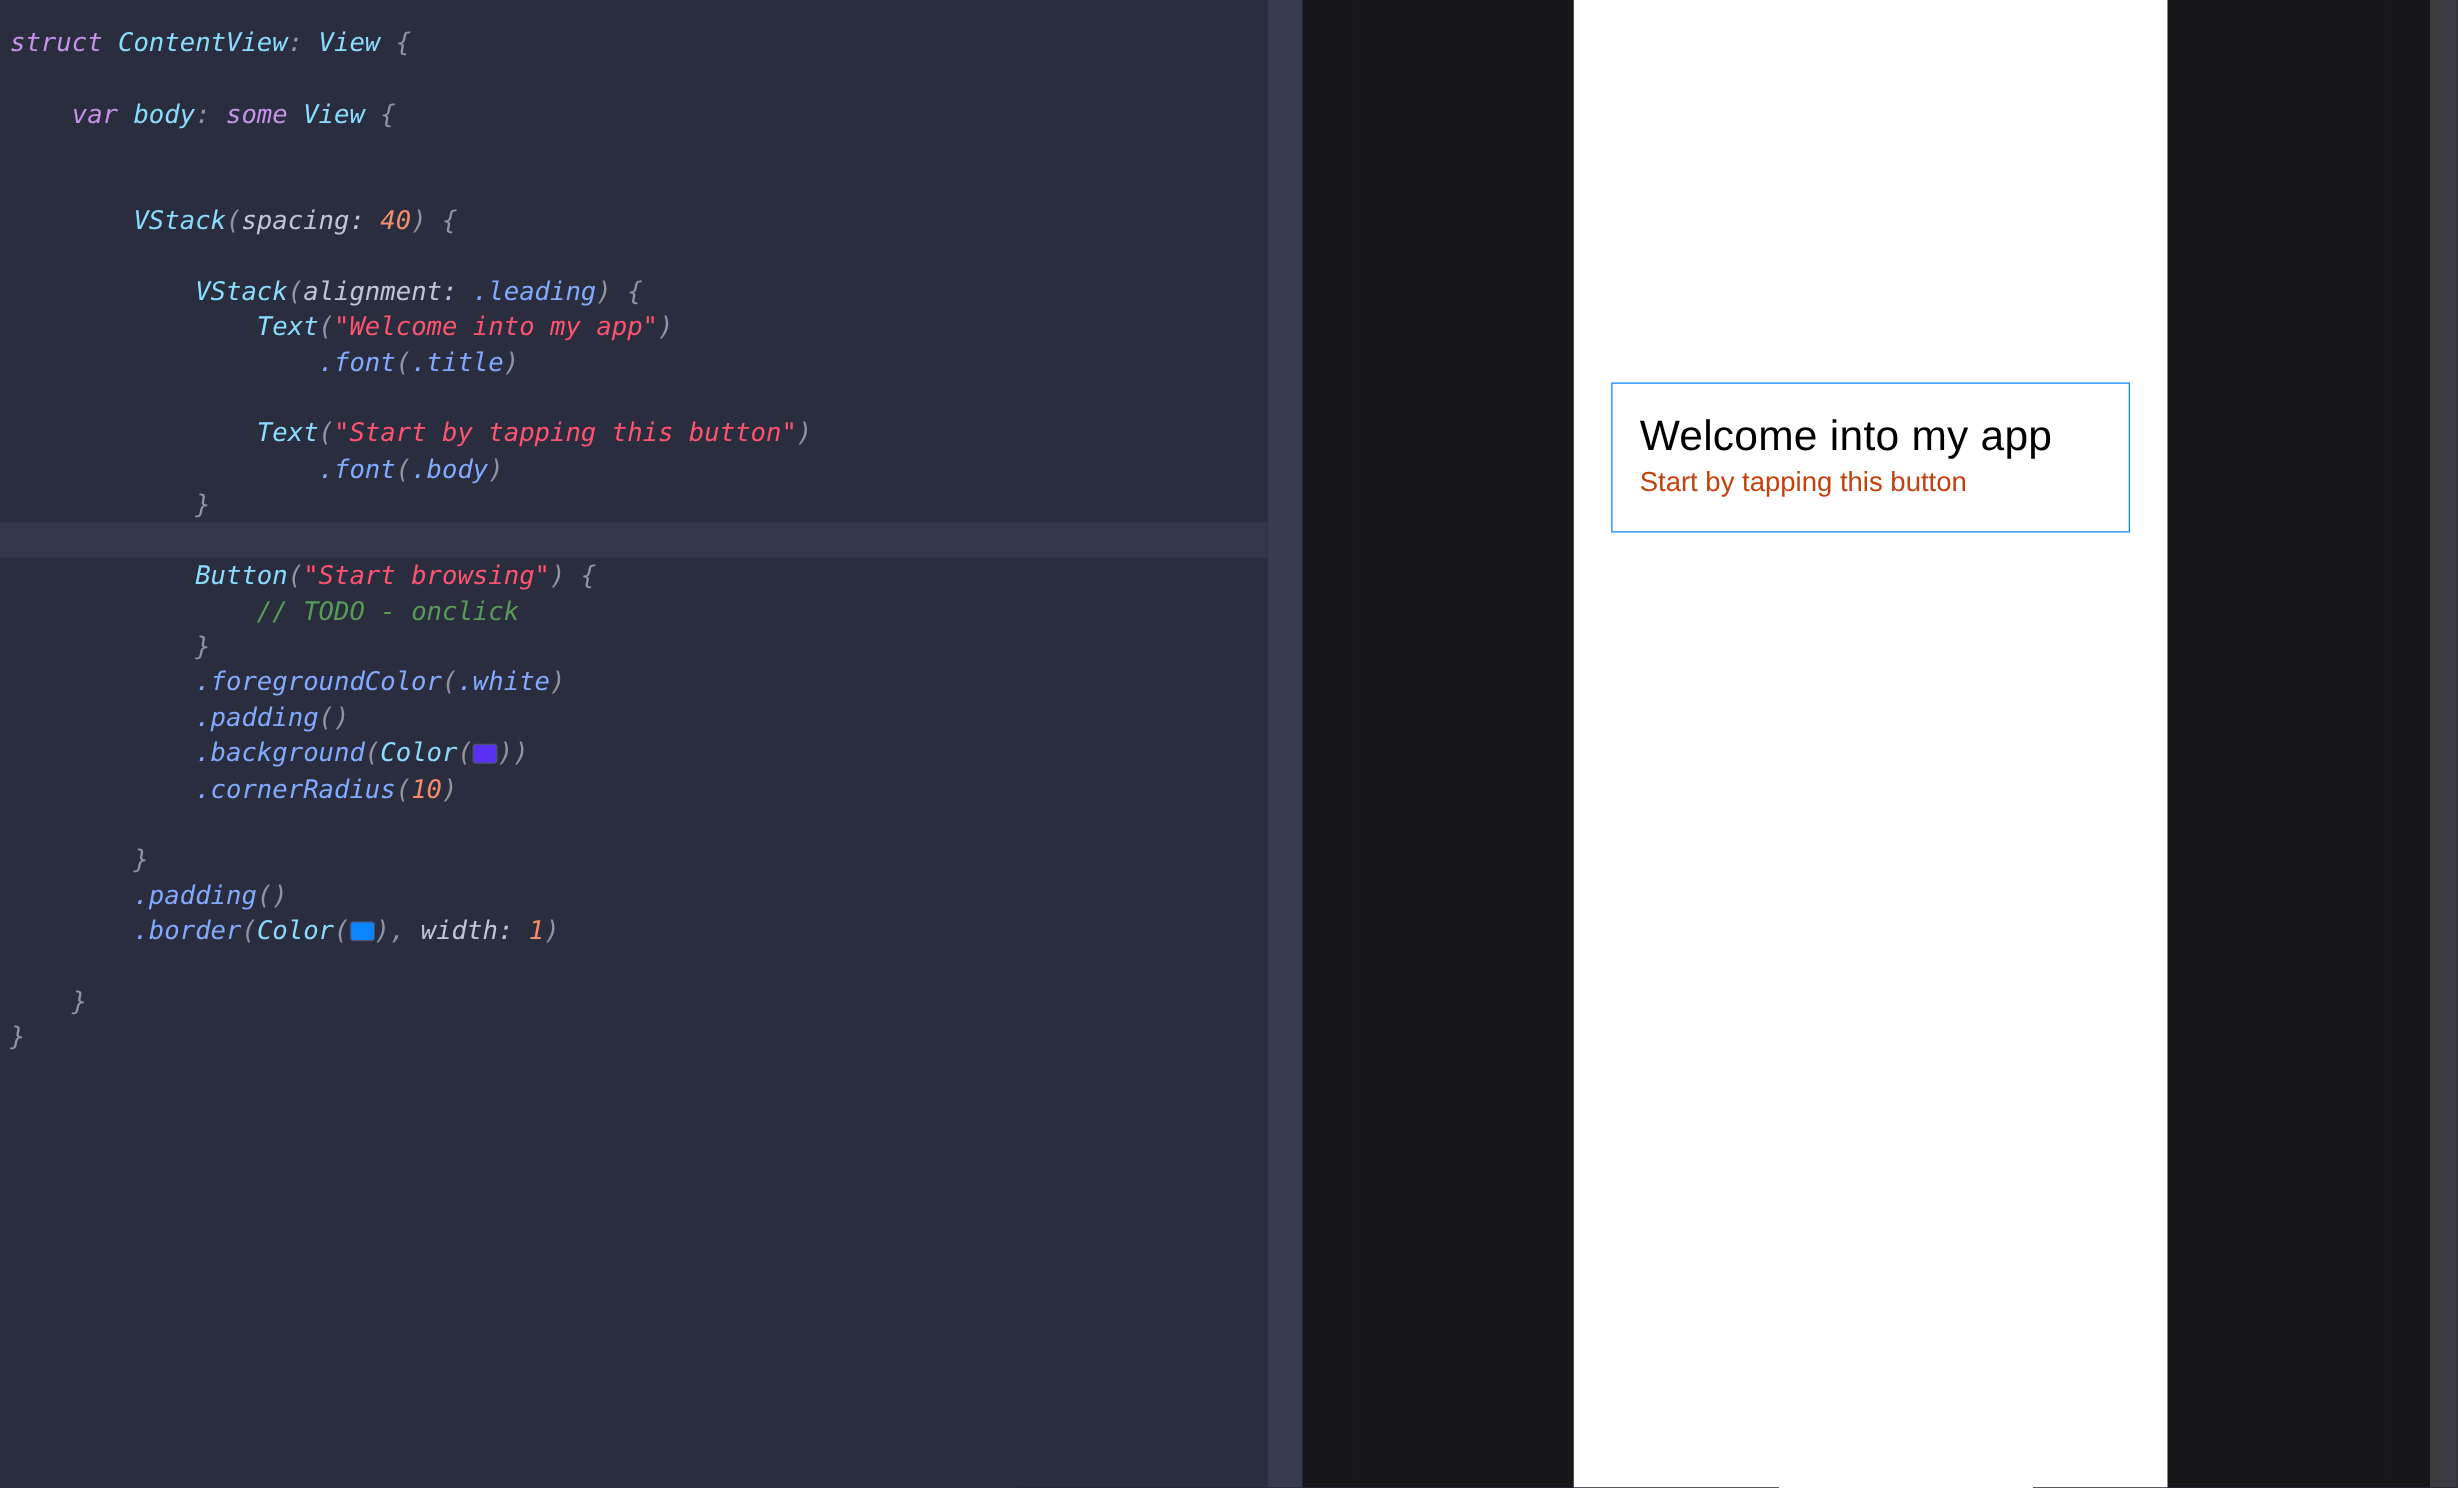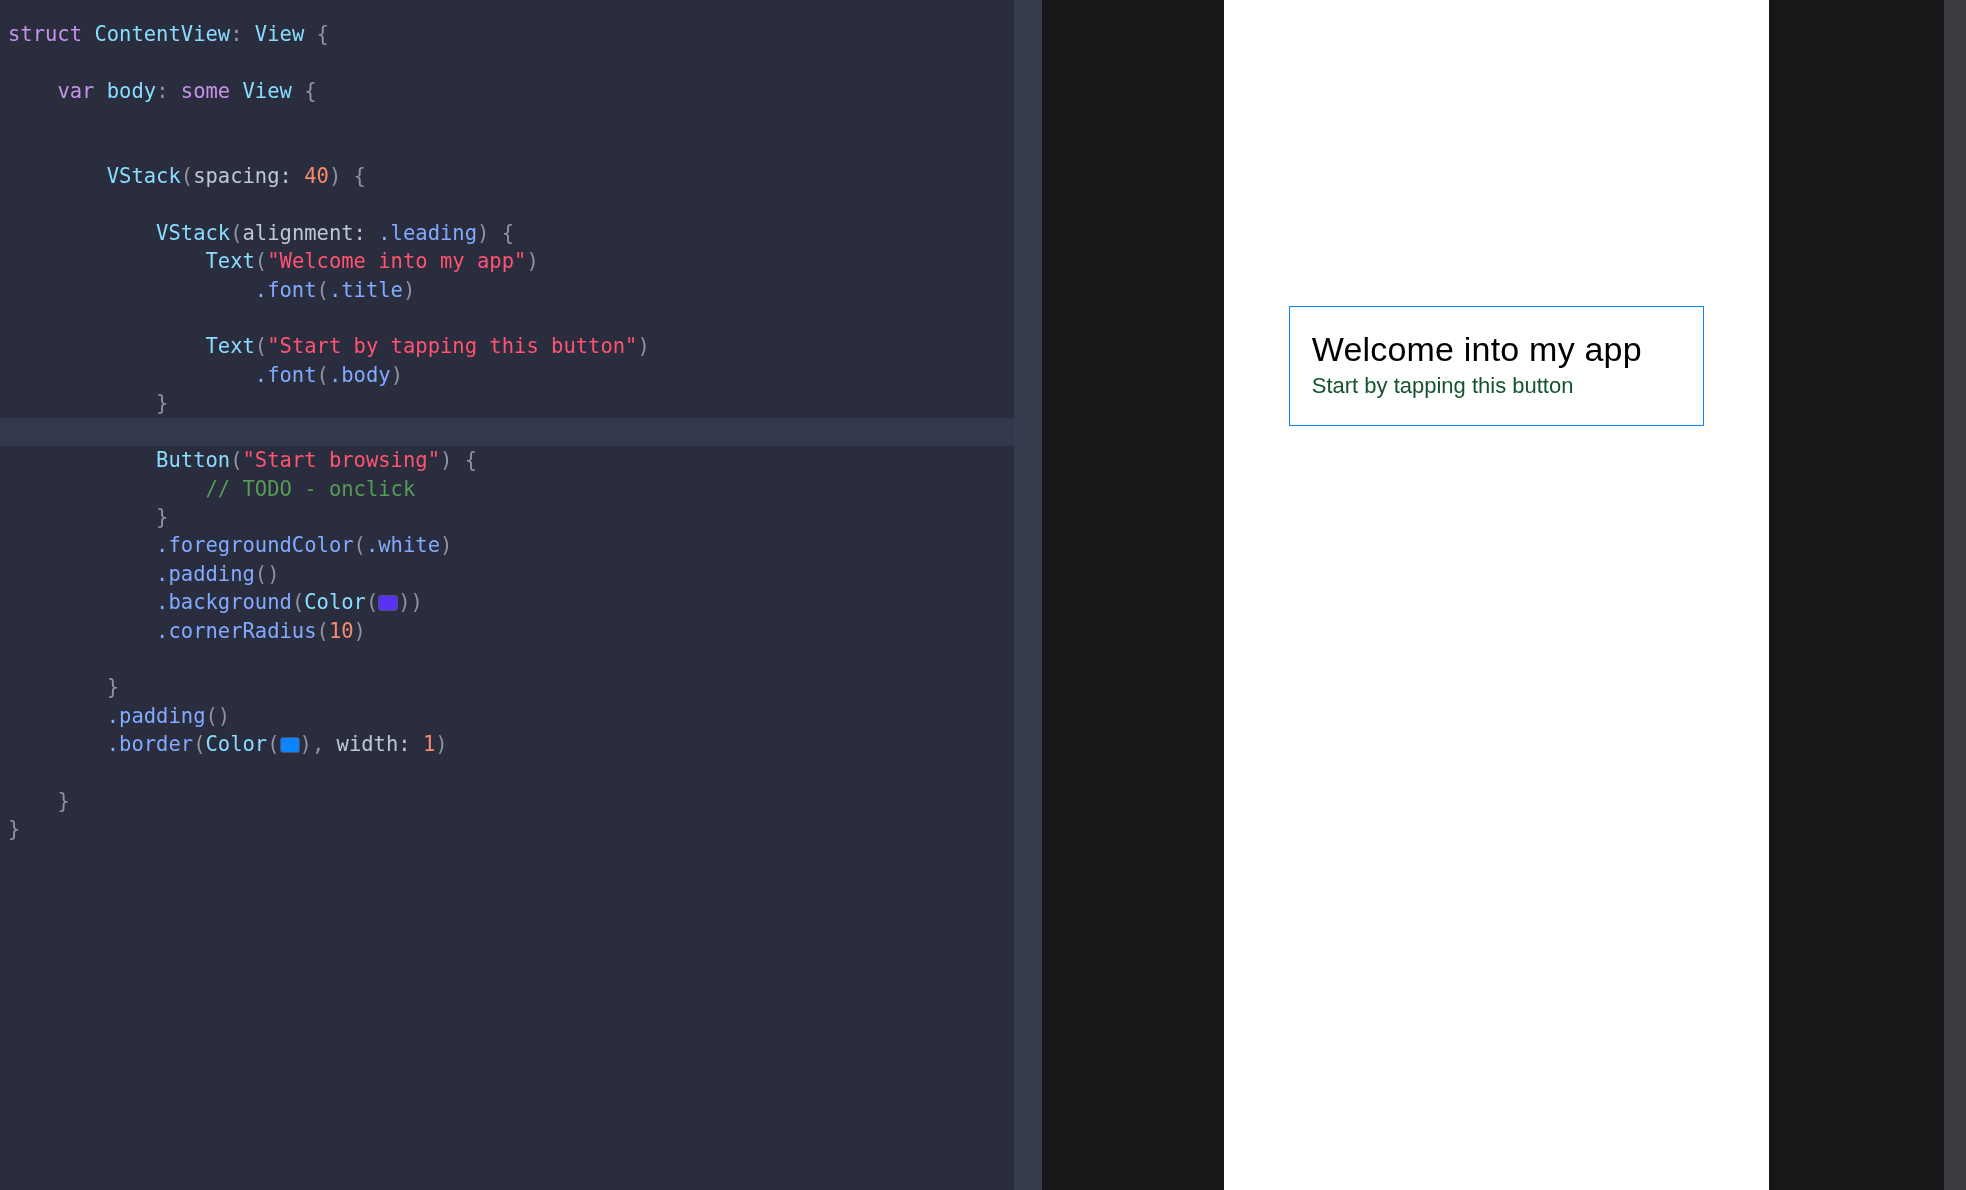--- a/index.html
+++ b/index.html
@@ -19,20 +19,21 @@
   .editor-wrap {
     flex: 0 0 51.6%;
     background: #292d3e;
     position: relative;
     overflow: hidden;
   }
   .editor-scroll {
     position: absolute;
     inset: 0;
     overflow: hidden;
+    font-style: italic;
   }
   pre.code {
     font-family: "SF Mono", ui-monospace, Menlo, Consolas, monospace;
     font-size: 20.5px;
     line-height: 28.4px;
     color: #8f93a2;
     white-space: pre;
     padding: 20px 0 0 8px;
     position: relative;
     z-index: 2;
@@ -79,21 +80,21 @@
 
   
   .preview-wrap {
     flex: 1;
     background: #17171a;
     position: relative;
     display: flex;
     justify-content: center;
   }
   .device {
-    width: 545px;
+    width: 475px;
     height: 100%;
     background: #ffffff;
     position: relative;
     display: flex;
     flex-direction: column;
     align-items: center;
   }
   .card {
     margin-top: 306px;
     width: 415px;
@@ -110,21 +111,21 @@
   }
   .card-title {
     font-size: 34px;
     font-weight: 400;
     letter-spacing: 0.2px;
     color: #000;
     line-height: 1.2;
   }
   .card-subtitle {
     font-size: 22px;
-    color: #14532d;
+    color: #c2410c;
     margin-top: 3px;
   }
   .card-button-row {
     display: flex;
     justify-content: center;
   }
   .primary-btn {
     background: #4f29db;
     color: #fff;
     font-size: 22px;

